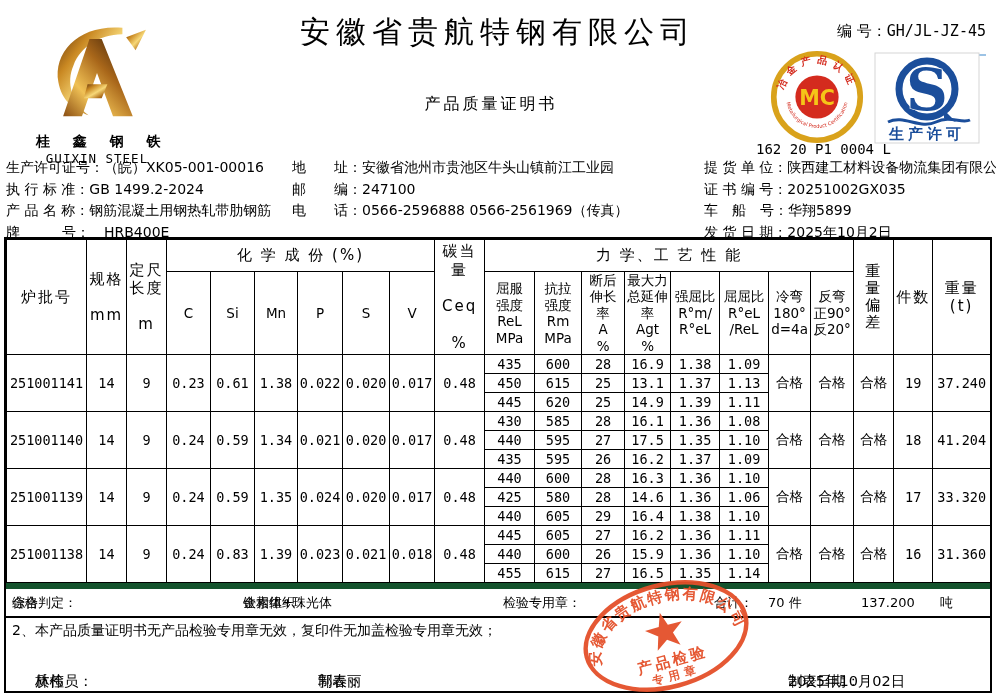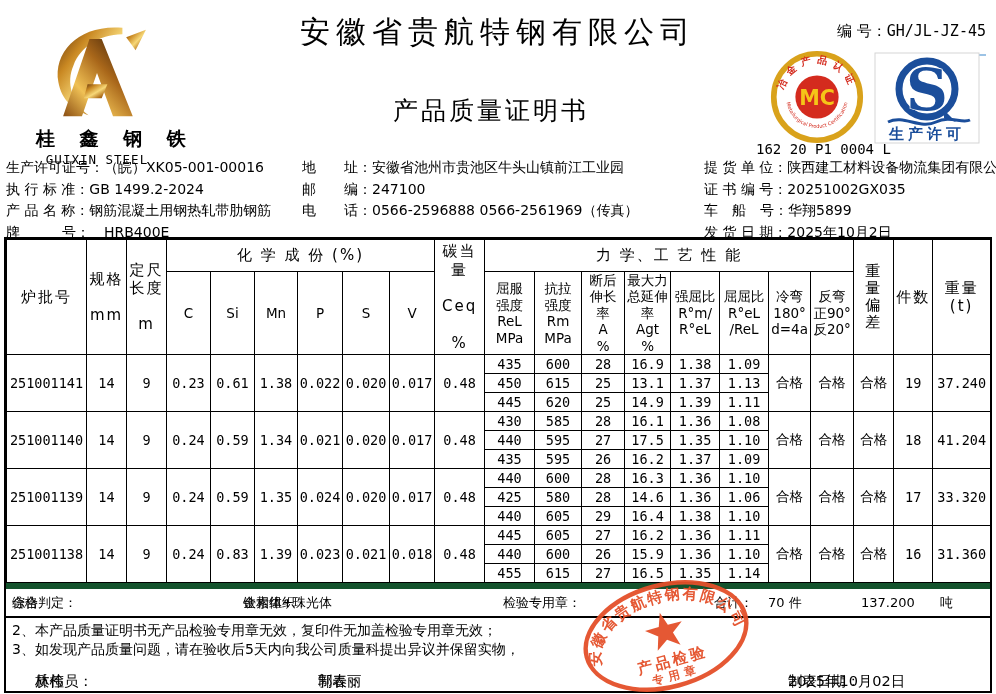--- a/index.html
+++ b/index.html
@@ -1,35 +1,35 @@
 <!DOCTYPE html>
 <html><head>
 <meta charset="utf-8">
 <style>
   html,body{margin:0;padding:0;background:#888;}
   .page{position:relative;width:996px;height:694px;background:#fff;margin:0 auto;
         font-family:"DejaVu Sans","Liberation Sans",sans-serif;color:#000;overflow:hidden;}
   
   .logo-block{position:absolute;left:36px;top:24px;width:122px;text-align:center;}
-  .logo-cn{font-size:19px;font-weight:bold;letter-spacing:9px;margin-top:2px;white-space:nowrap;}
+  .logo-cn{font-size:14px;font-weight:bold;letter-spacing:9px;margin-top:9px;white-space:nowrap;}
   .logo-en{font-size:12.5px;font-family:"DejaVu Sans Mono","Liberation Mono",monospace;letter-spacing:1px;white-space:nowrap;}
   .company-title{position:absolute;left:0;right:0;top:12px;text-align:center;
         font-family:"DejaVu Serif","Liberation Serif",serif;font-size:30px;letter-spacing:6px;white-space:nowrap;}
   .doc-title{position:absolute;left:0;right:14px;top:94px;text-align:center;
-        font-family:"DejaVu Serif","Liberation Serif",serif;font-size:25px;letter-spacing:3px;}
+        font-family:"DejaVu Serif","Liberation Serif",serif;font-size:16px;letter-spacing:3px;}
   .serial{position:absolute;right:10px;top:22px;font-size:15px;white-space:nowrap;}
   .serial-value{font-family:"DejaVu Sans Mono","Liberation Mono",monospace;border-bottom:2px solid #9cc3e5;padding-bottom:14px;}
   .mc-stamp{position:absolute;left:770px;top:50px;}
   .mc-code{position:absolute;left:756px;top:141px;width:124px;text-align:center;font-size:14px;
         font-family:"DejaVu Sans Mono","Liberation Mono",monospace;white-space:nowrap;}
   .qs-stamp{position:absolute;left:874px;top:52px;}
   
   .info{position:absolute;top:157px;font-size:14px;line-height:21.5px;white-space:nowrap;}
   .info-left{left:6px;}
-  .info-mid{left:302px;}
+  .info-mid{left:292px;}
   .info-right{left:704px;}
   
   .doc-frame{position:absolute;left:4px;top:237px;width:988px;border:2px solid #000;box-sizing:border-box;}
   table.tbl{border-collapse:collapse;table-layout:fixed;width:100%;}
   .tbl th,.tbl td{border:1px solid #000;text-align:center;vertical-align:middle;padding:0;overflow:hidden;}
   .tbl th{font-weight:normal;font-size:13.5px;}
   .tbl tr.h1{height:32px;}
   .tbl tr.h1 th{font-size:15px;letter-spacing:2px;}
   .tbl tr.h2{height:74px;}
   .pre{white-space:pre-line;line-height:1.22;}
@@ -389,21 +389,20 @@
       <span style="left:497px">检验专用章：</span>
       <span style="left:708px">合计：</span>
       <span style="left:762px">70 件</span>
       <span style="left:855px">137.200</span>
       <span style="left:934px">吨</span>
     </div>
 
     <div class="notes">
       <div class="notes-lines">
           <div>2、本产品质量证明书无产品检验专用章无效，复印件无加盖检验专用章无效；</div>
-          <div>3、如发现产品质量问题，请在验收后5天内向我公司质量科提出异议并保留实物，</div>
         </div>
     </div>
   </div>
 
   <div class="footer">
     <span style="left:35px">
         <span>质检员：</span>
         <span>林伟</span>
       </span>
     <span style="left:318px">

